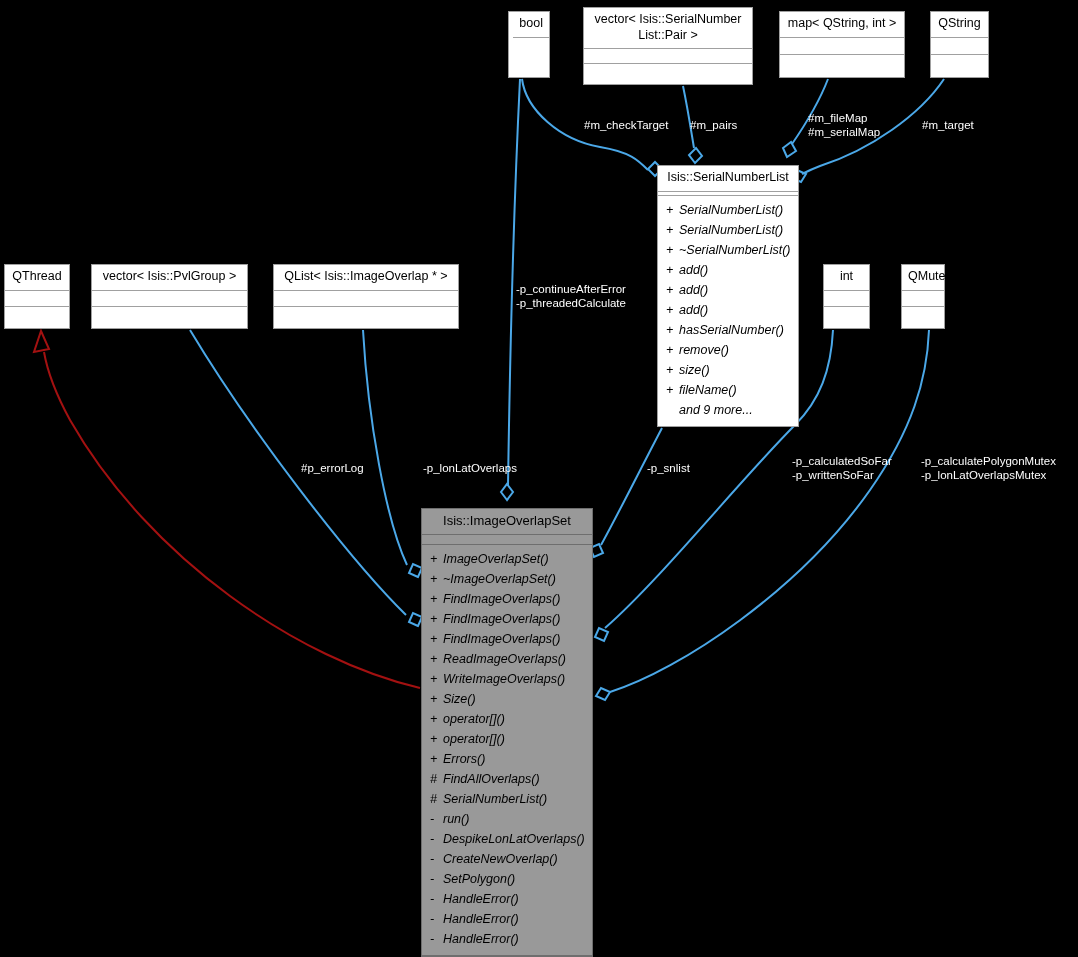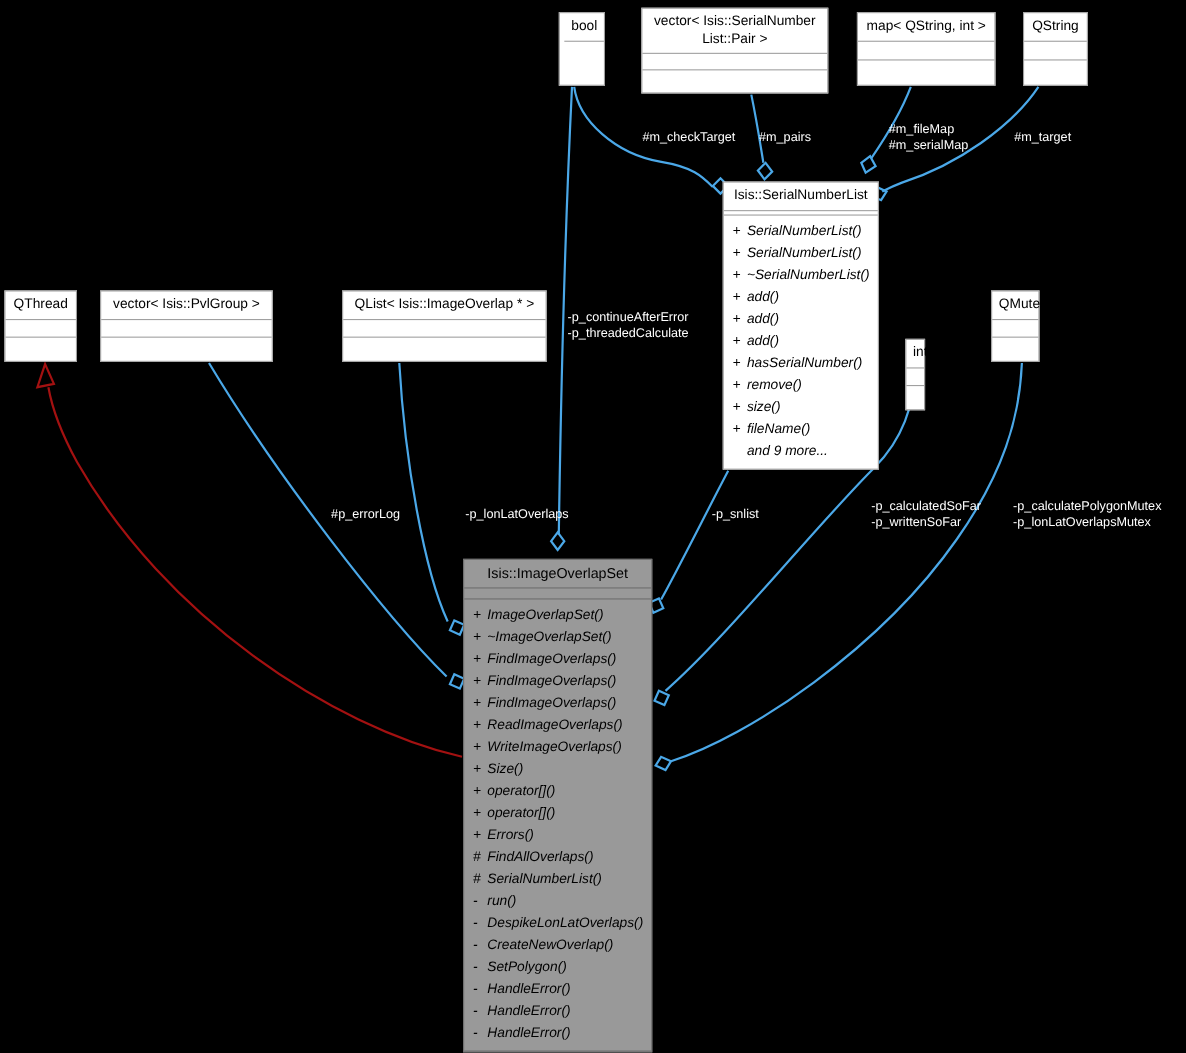--- a/index.html
+++ b/index.html
@@ -189,27 +189,27 @@
     <div class="sec emptysec"></div>
     <div class="sec emptysec tall"></div>
   </div>
 
   <div class="umlbox" style="left:91px; top:264px; width:157px; height:65px;">
     <div class="sec title">vector&lt; Isis::PvlGroup &gt;</div>
     <div class="sec emptysec"></div>
     <div class="sec emptysec tall"></div>
   </div>
 
-  <div class="umlbox" style="left:273px; top:264px; width:186px; height:65px;margin-left:38px;">
+  <div class="umlbox" style="left:273px; top:264px; width:186px; height:65px;">
     <div class="sec title">QList&lt; Isis::ImageOverlap * &gt;</div>
     <div class="sec emptysec"></div>
     <div class="sec emptysec tall"></div>
   </div>
 
-  <div class="umlbox" style="left:823px; top:264px; width:18px; height:65px;margin-top:44px;">
+  <div class="umlbox" style="left:823px; top:264px; width:47px; height:65px;">
     <div class="sec title">int</div>
     <div class="sec emptysec"></div>
     <div class="sec emptysec tall"></div>
   </div>
 
   <div class="umlbox" style="left:901px; top:264px; width:44px; height:65px;">
     <div class="sec title">QMutex</div>
     <div class="sec emptysec"></div>
     <div class="sec emptysec tall"></div>
   </div>

